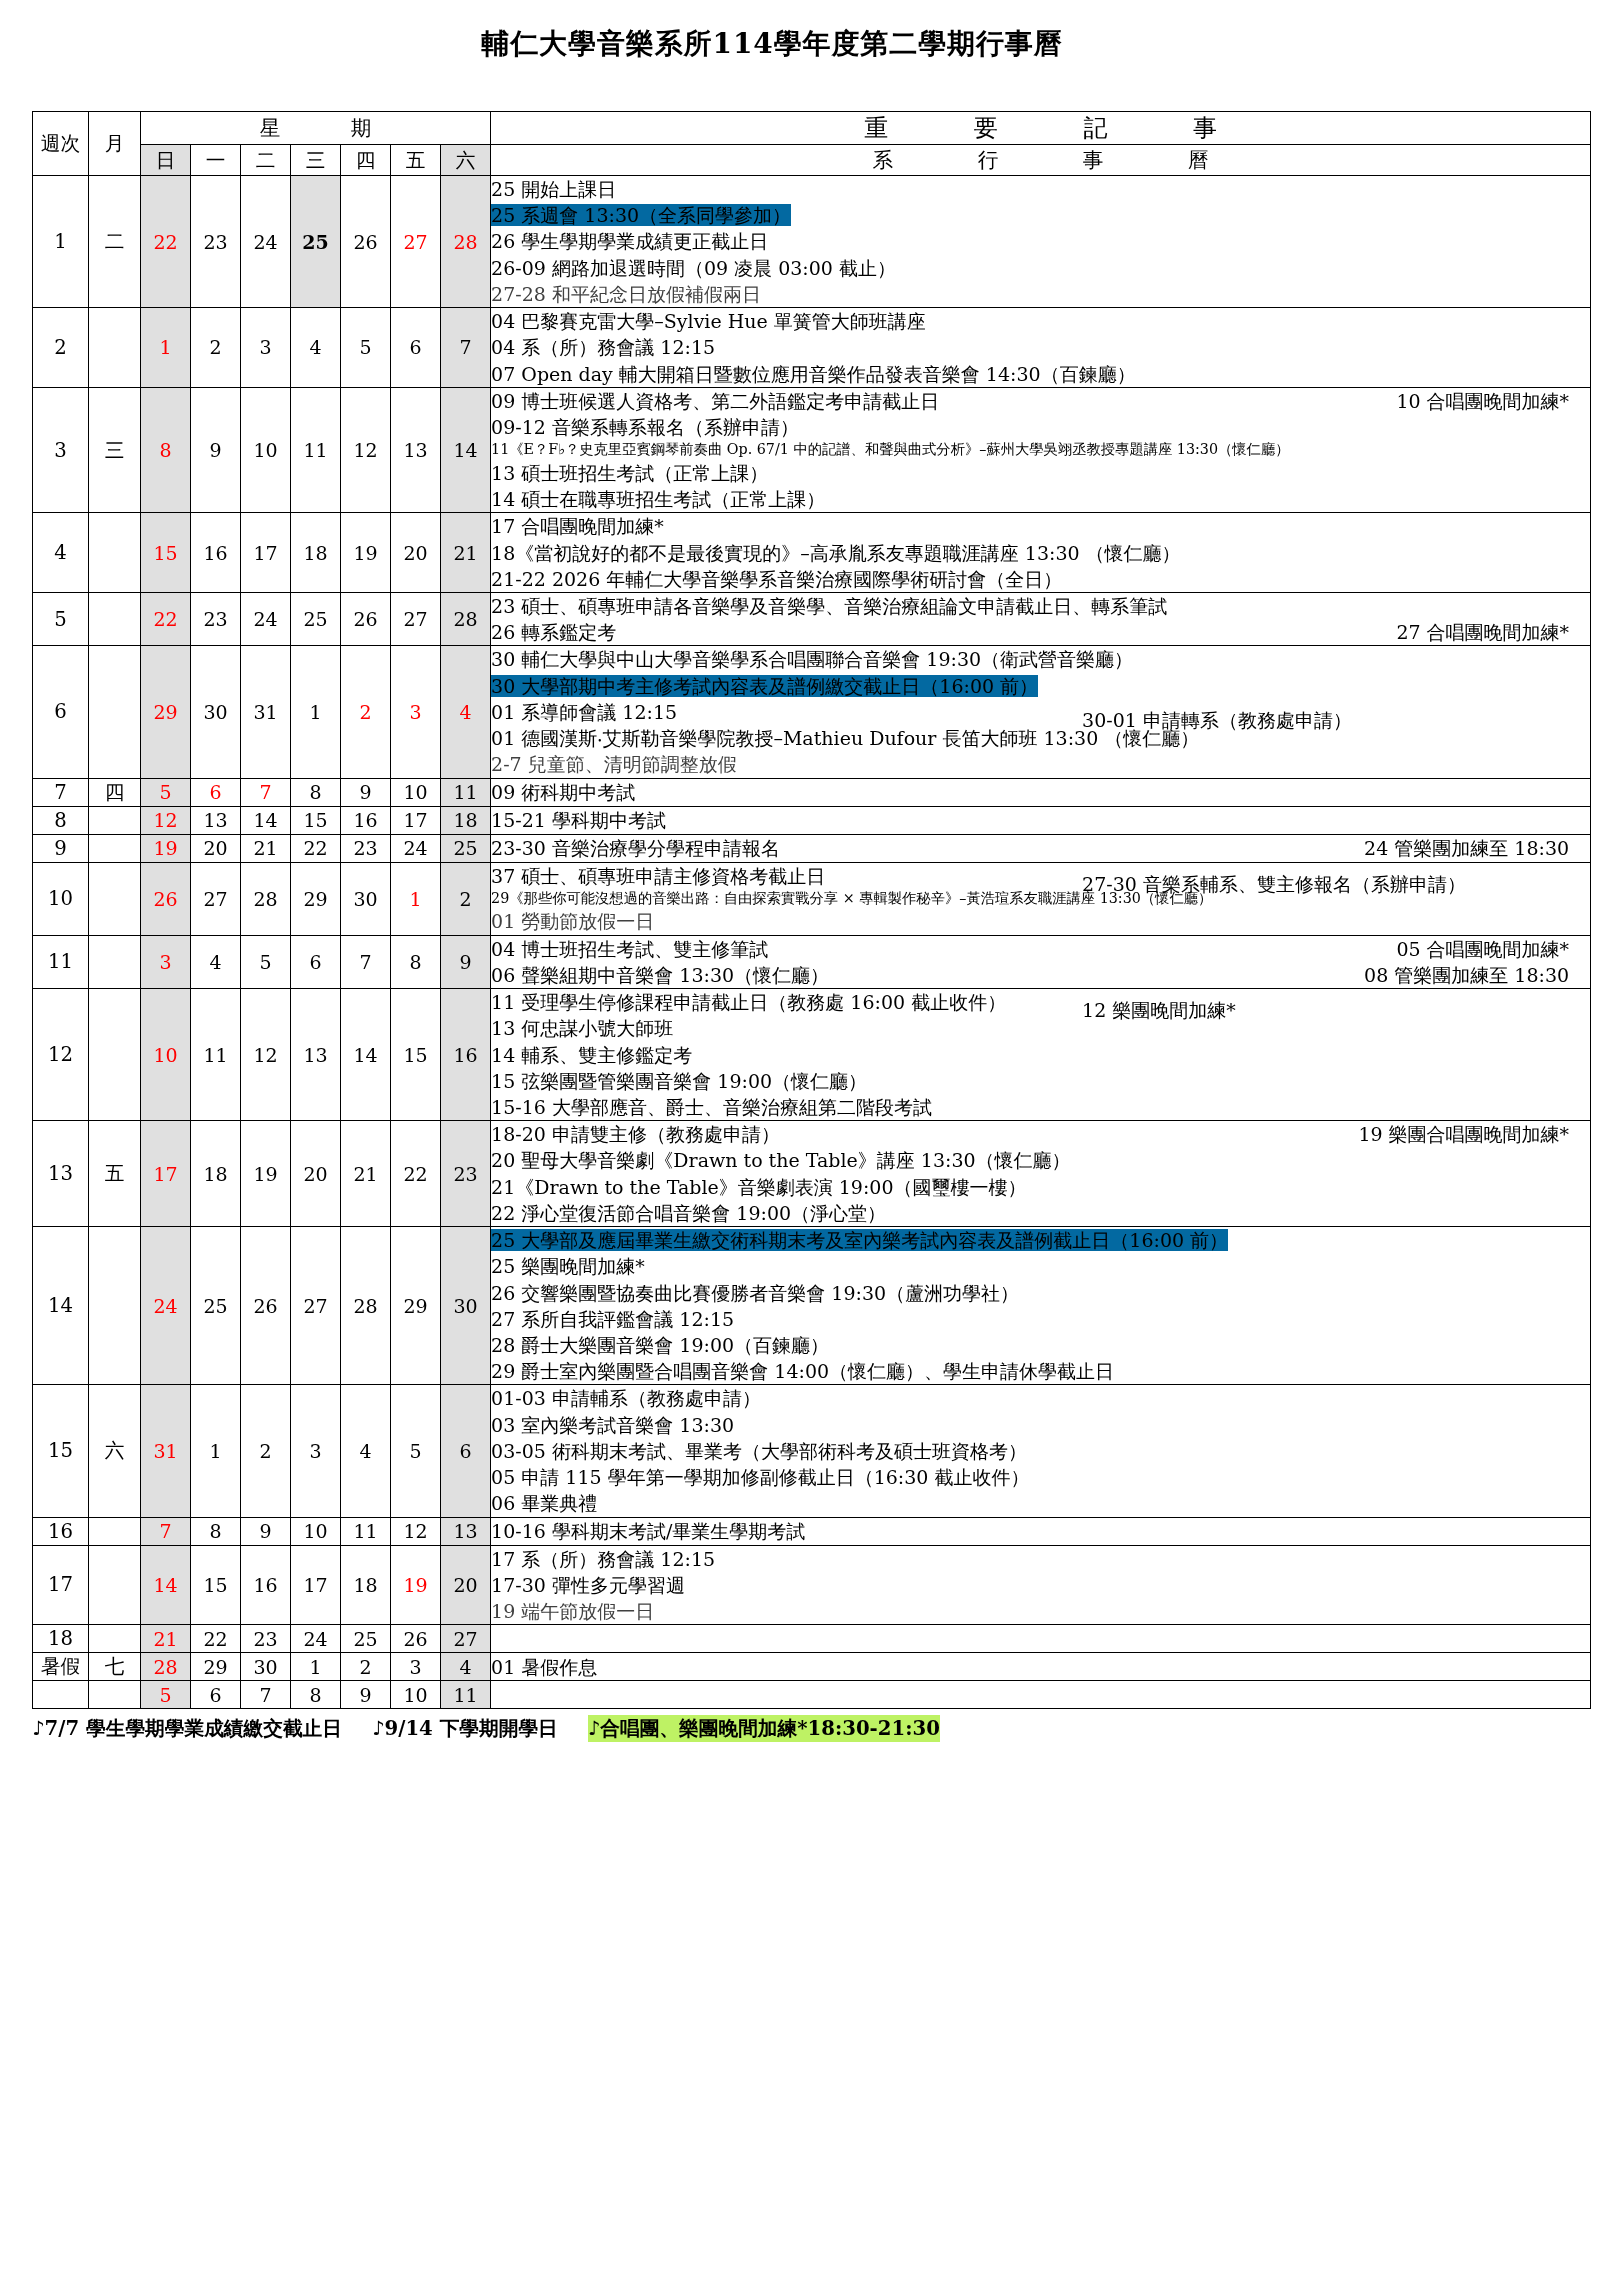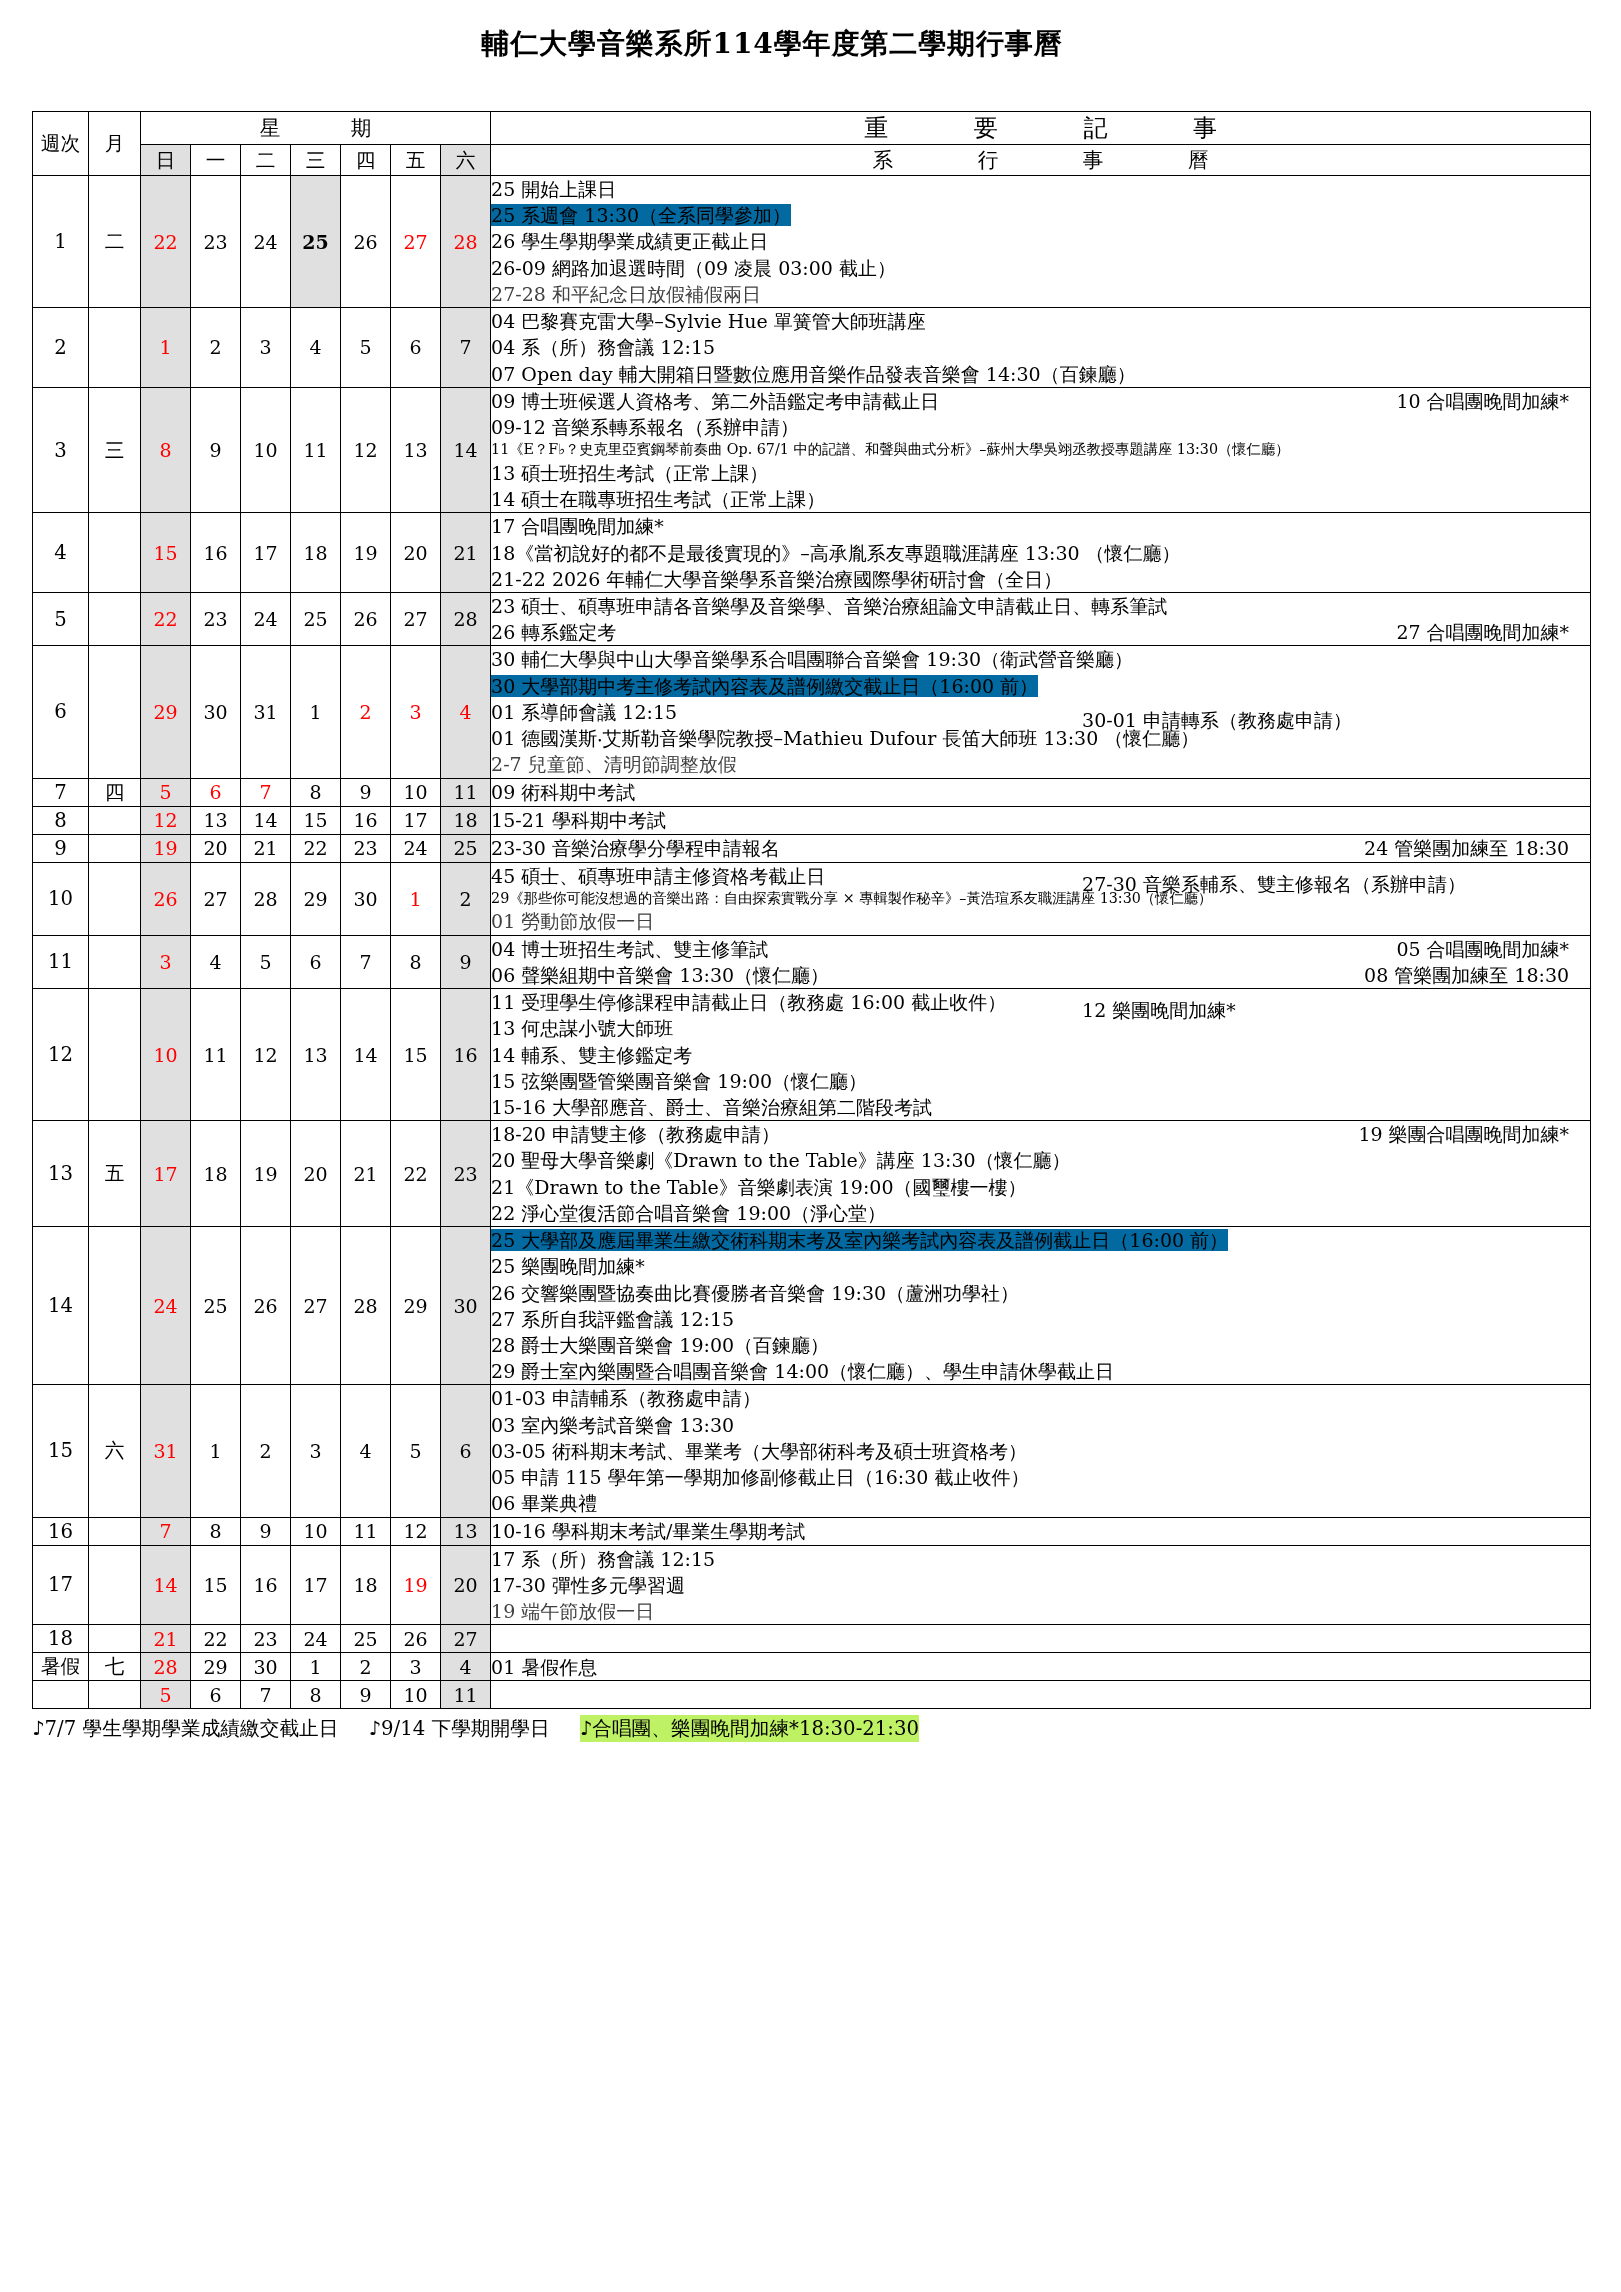--- a/index.html
+++ b/index.html
@@ -120,21 +120,21 @@
 
   .footer {
     width: 1558px;
     margin-top: 5.4px;
     font-size: 19.7px;
     display: flex;
     align-items: center;
     gap: 30px;
     white-space: nowrap;
   }
-  .footer .note { display: inline-block; }
+  .footer .note { display: inline-block; font-weight: bold; }
   .footer .note.hl { background: #bef264; }
 </style>
 </head>
 <body>
 
 <div class="page">
 
   <div class="doc-title">輔仁大學音樂系所114學年度第二學期行事曆</div>
 
   <table class="cal">
@@ -316,21 +316,21 @@
           <td class="weekno">10</td>
           <td class="monthno"></td>
           <td class="daycell red shade">26</td>
           <td class="daycell ">27</td>
           <td class="daycell ">28</td>
           <td class="daycell ">29</td>
           <td class="daycell ">30</td>
           <td class="daycell red">1</td>
           <td class="daycell shade">2</td>
           <td class="events">
-            <span class="evline "><span class="hltext">45 碩士、碩專班申請主修資格考截止日</span><span class="rightmid">27-30 音樂系輔系、雙主修報名（系辦申請）</span></span>
+            <span class="evline "><span class="hltext">37 碩士、碩專班申請主修資格考截止日</span><span class="rightmid">27-30 音樂系輔系、雙主修報名（系辦申請）</span></span>
             <span class="evline small"><span class="hltext">29《那些你可能沒想過的音樂出路：自由探索實戰分享 × 專輯製作秘辛》–黃浩瑄系友職涯講座 13:30（懷仁廳）</span></span>
             <span class="evline red"><span class="hltext">01 勞動節放假一日</span></span>
           </td>
         </tr>
         <tr>
           <td class="weekno">11</td>
           <td class="monthno"></td>
           <td class="daycell red shade">3</td>
           <td class="daycell ">4</td>
           <td class="daycell ">5</td>

